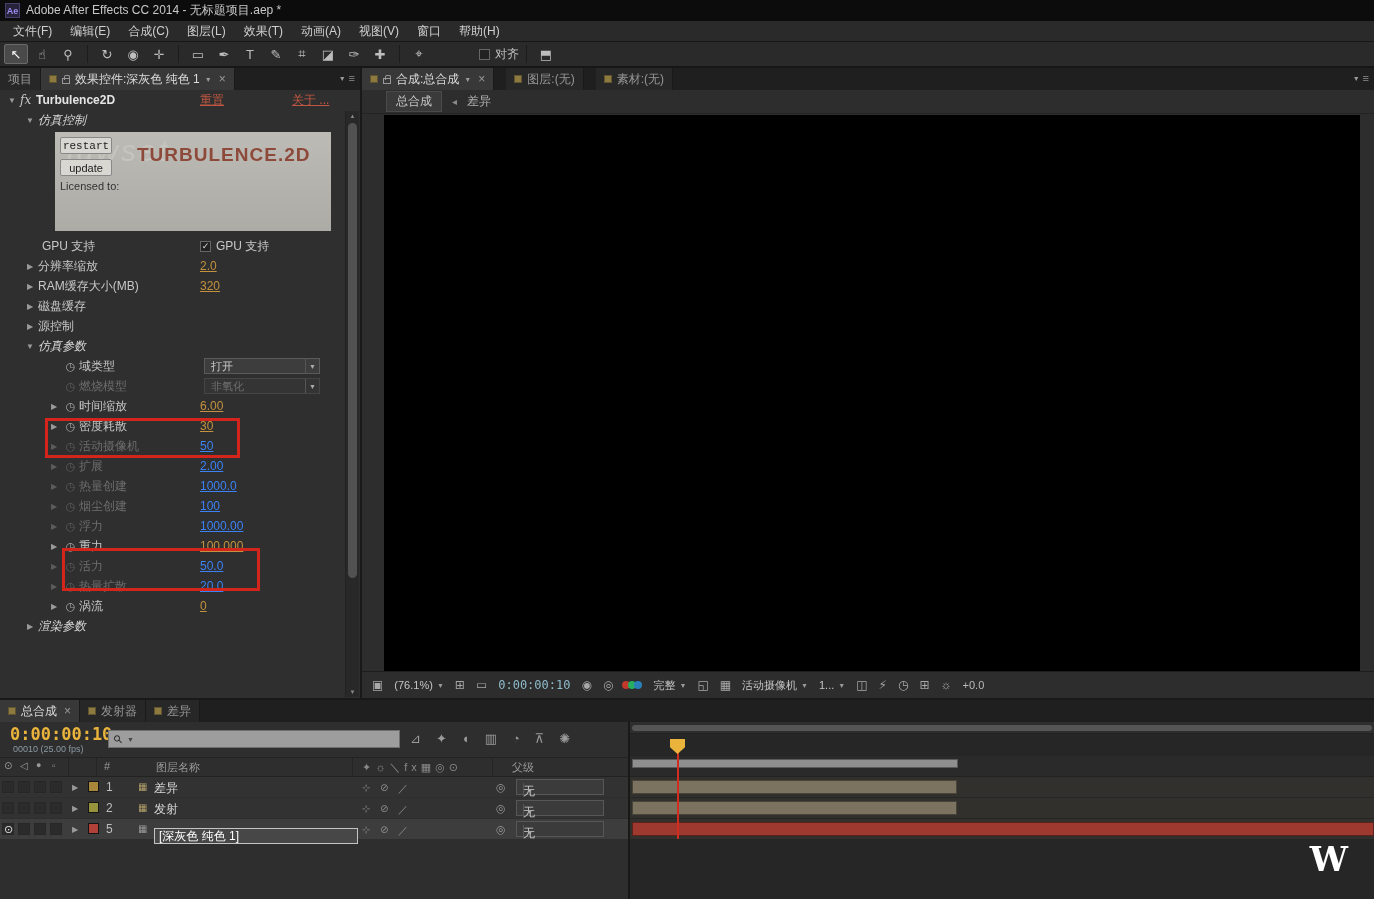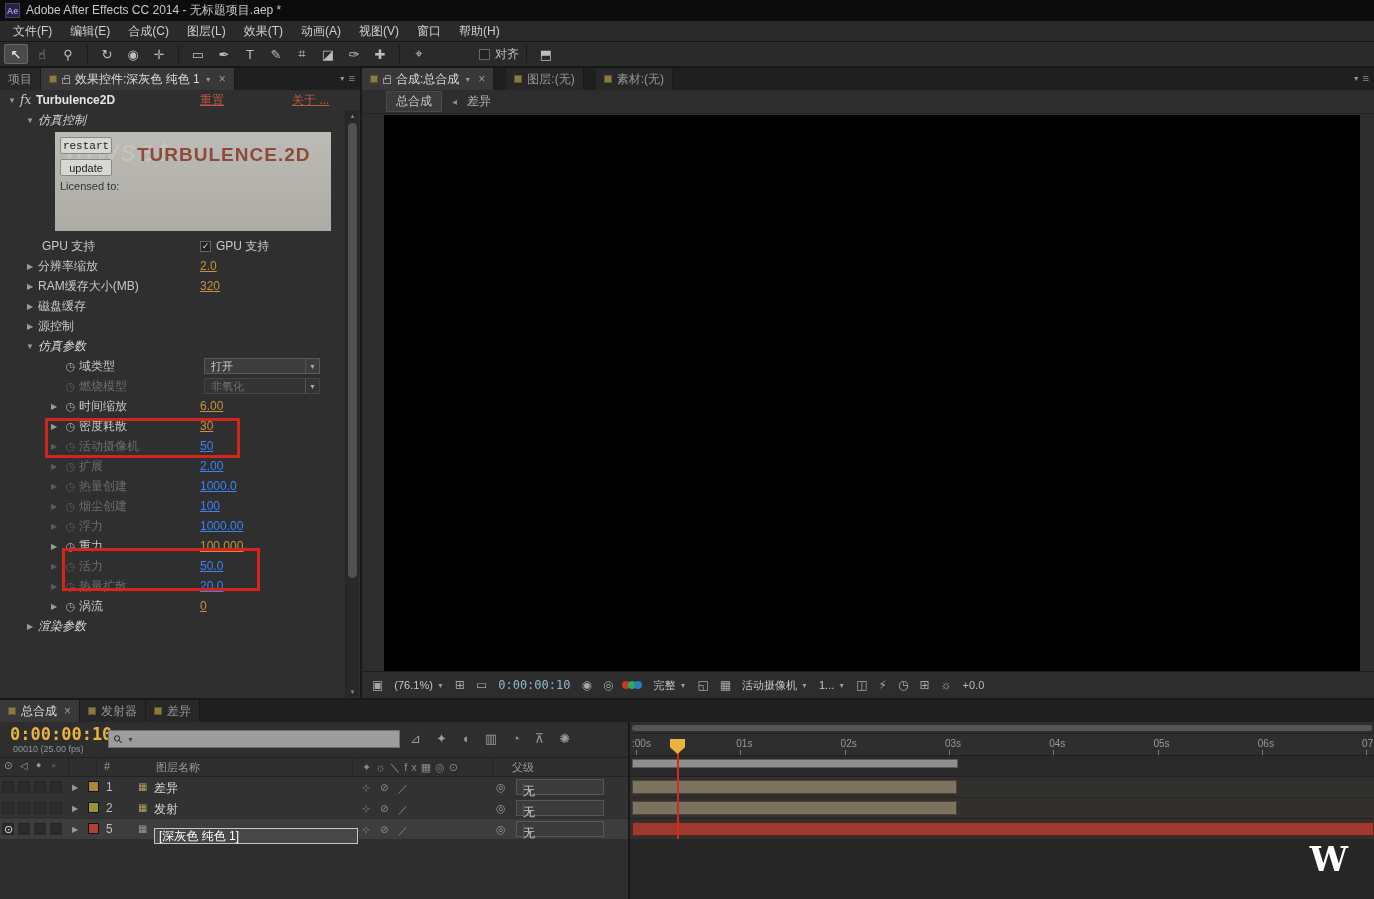--- a/index.html
+++ b/index.html
@@ -523,38 +523,20 @@
                 <span class="dar">▼</span>
               </div>
             </div>
           </div>
       </div>
       <div class="tl-divider"></div>
       <div class="tl-right">
         <div class="navstrip">
             <span class="navbar"></span>
           </div>
-        <div class="ruler" id="time-ruler">
-            <span class="rtick" style="left: 6px;"></span>
-            <span class="rlabel" style="left: 2px;">:00s</span>
-            <span class="rtick" style="left: 110.3px;"></span>
-            <span class="rlabel" style="left: 106.3px;">01s</span>
-            <span class="rtick" style="left: 214.6px;"></span>
-            <span class="rlabel" style="left: 210.6px;">02s</span>
-            <span class="rtick" style="left: 318.9px;"></span>
-            <span class="rlabel" style="left: 314.9px;">03s</span>
-            <span class="rtick" style="left: 423.2px;"></span>
-            <span class="rlabel" style="left: 419.2px;">04s</span>
-            <span class="rtick" style="left: 527.5px;"></span>
-            <span class="rlabel" style="left: 523.5px;">05s</span>
-            <span class="rtick" style="left: 631.8px;"></span>
-            <span class="rlabel" style="left: 627.8px;">06s</span>
-            <span class="rtick" style="left: 736.1px;"></span>
-            <span class="rlabel" style="left: 732.1px;">07</span>
-          </div>
         <div class="waband">
           <span class="wabar"></span>
         </div>
         <div id="track-rows">
             <div class="trow" style="top: 55px;">
               <div class="tbar" style="left: 2px; width: 325.416px; background: rgb(123, 114, 96);"></div>
             </div>
             <div class="trow" style="top: 76px;">
               <div class="tbar" style="left: 2px; width: 325.416px; background: rgb(123, 114, 96);"></div>
             </div>

